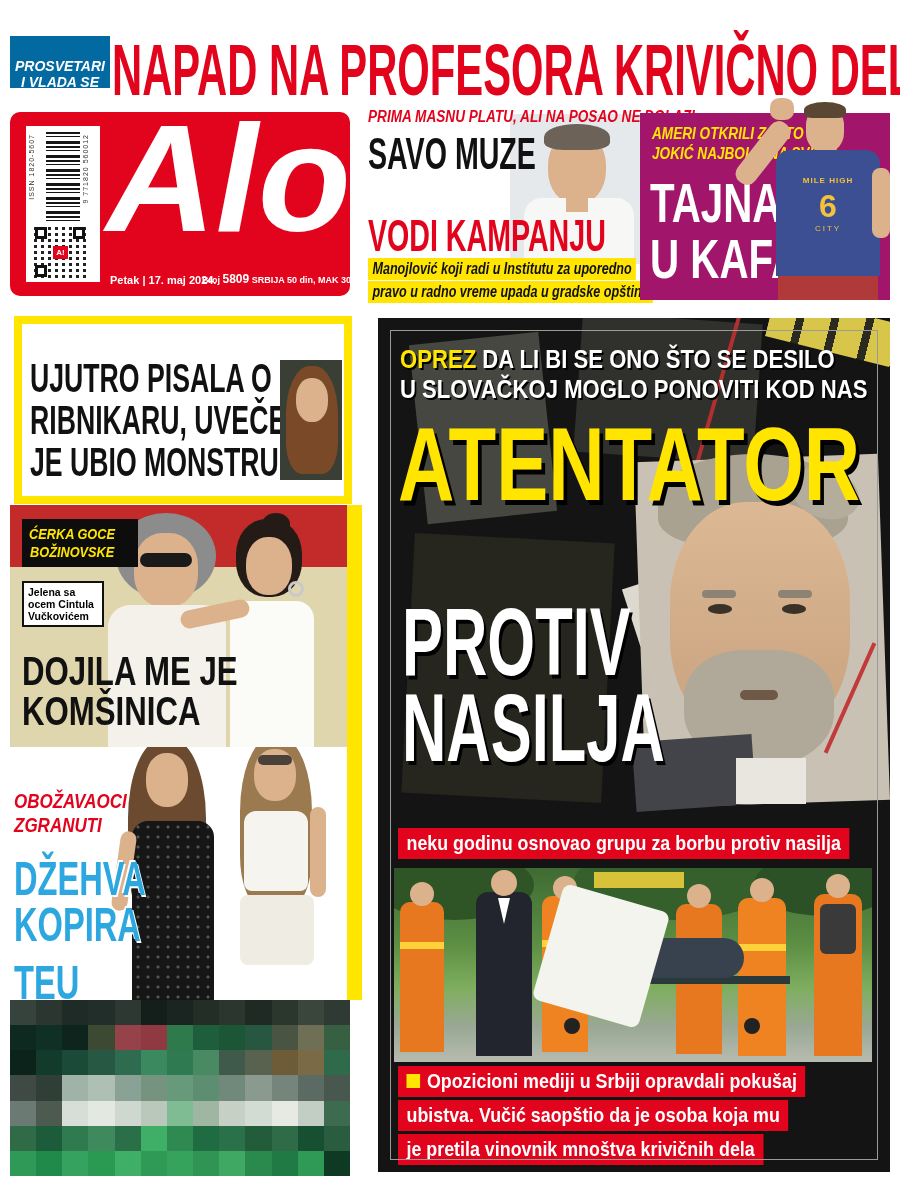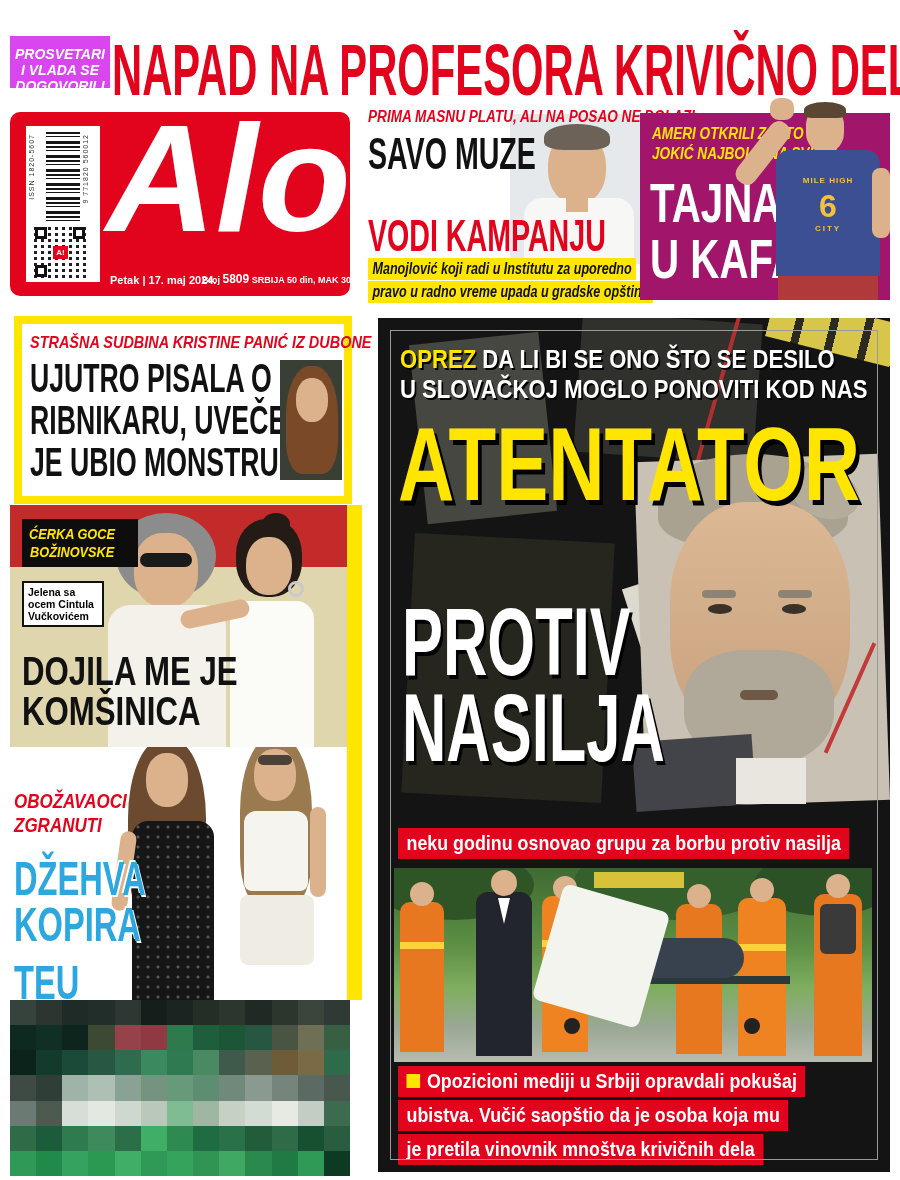--- a/index.html
+++ b/index.html
@@ -48,21 +48,21 @@
   .heart{position:absolute;width:16px;height:14px}
   .heart:before,.heart:after{content:"";position:absolute;top:0;width:8px;height:12px;border-radius:8px 8px 0 0;background:#fff}
   .heart:before{left:0;transform:rotate(-45deg);transform-origin:100% 100%}
   .heart:after{right:0;transform:rotate(45deg);transform-origin:0 100%}
 </style>
 </head>
 <body>
 
 <div id="page">
 
-  <div class="abs" style="left:10px;top:36px;width:100px;height:52px;background:#d946ef;color:#fff;text-align:center;padding-top:10px">
+  <div class="abs" style="left:10px;top:36px;width:100px;height:52px;background:#0369a1;color:#fff;text-align:center;padding-top:22px">
     <div class="ital" style="font-size:14px;line-height:16px">PROSVETARI</div>
     <div class="ital" style="font-size:14px;line-height:16px">I VLADA SE</div>
     <div class="ital" style="font-size:14px;line-height:16px">DOGOVORILI</div>
   </div>
   <div class="abs" style="left:112px;top:34px">
     <span class="cond sx58 red" style="font-size:72px">NAPAD NA PROFESORA KRIVIČNO DELO</span>
   </div>
 
   <div class="abs" id="masthead">
     <div id="barcode-box">
@@ -126,30 +126,27 @@
   </div>
 
   <div class="abs" style="left:748px;top:98px;width:142px;height:202px">
     <div class="pcell skin" style="left:4px;top:18px;width:22px;height:74px;border-radius:10px;transform:rotate(38deg)"></div>
     <div class="pcell skin" style="left:22px;top:0px;width:24px;height:22px;border-radius:40%"></div>
     <div class="pcell skin" style="left:58px;top:8px;width:38px;height:46px;border-radius:42%"></div>
     <div class="pcell" style="left:56px;top:4px;width:42px;height:16px;border-radius:50% 50% 20% 20%;background:#5a4632"></div>
     <div class="pcell" style="left:28px;top:52px;width:104px;height:126px;background:#3d4f93;border-radius:14px 14px 0 0">
       <div style="position:absolute;left:0;right:0;top:26px;text-align:center;color:#f3c13a;font-size:8px;font-weight:bold;letter-spacing:1px">MILE HIGH</div>
       <div style="position:absolute;left:0;right:0;top:38px;text-align:center;color:#f3c13a;font-size:32px;font-weight:bold">6</div>
-      <div style="position:absolute;left:0;right:0;top:74px;text-align:center;color:#f3c13a;font-size:8px;font-weight:bold;letter-spacing:2px">CITY</div>
+      <div style="position:absolute;left:0;right:0;top:74px;text-align:center;color:#f3c13a;font-size:8px;font-weight:normal;letter-spacing:2px">CITY</div>
     </div>
     <div class="pcell skin" style="left:124px;top:70px;width:18px;height:70px;border-radius:8px"></div>
     <div class="pcell" style="left:30px;top:178px;width:100px;height:24px;background:#b03a3a"></div>
   </div>
 
   <div class="abs" style="left:14px;top:316px;width:338px;height:188px;border:8px solid #ffe500;background:#fff">
-    <div style="position:absolute;left:8px;top:10px">
-      <span class="cond sx85 kicker" style="font-size:17px">STRAŠNA SUDBINA KRISTINE PANIĆ IZ DUBONE</span>
-    </div>
     <div style="position:absolute;left:8px;top:34px">
       <span class="cond sx65 black-hl" style="font-size:41px">UJUTRO PISALA O</span>
     </div>
     <div style="position:absolute;left:8px;top:76px">
       <span class="cond sx65 black-hl" style="font-size:41px">RIBNIKARU, UVEČE</span>
     </div>
     <div style="position:absolute;left:8px;top:118px">
       <span class="cond sx65 black-hl" style="font-size:41px">JE UBIO MONSTRUM</span>
     </div>
     <div class="pcell" style="left:258px;top:36px;width:62px;height:120px;background:#3a3f35;overflow:hidden">

